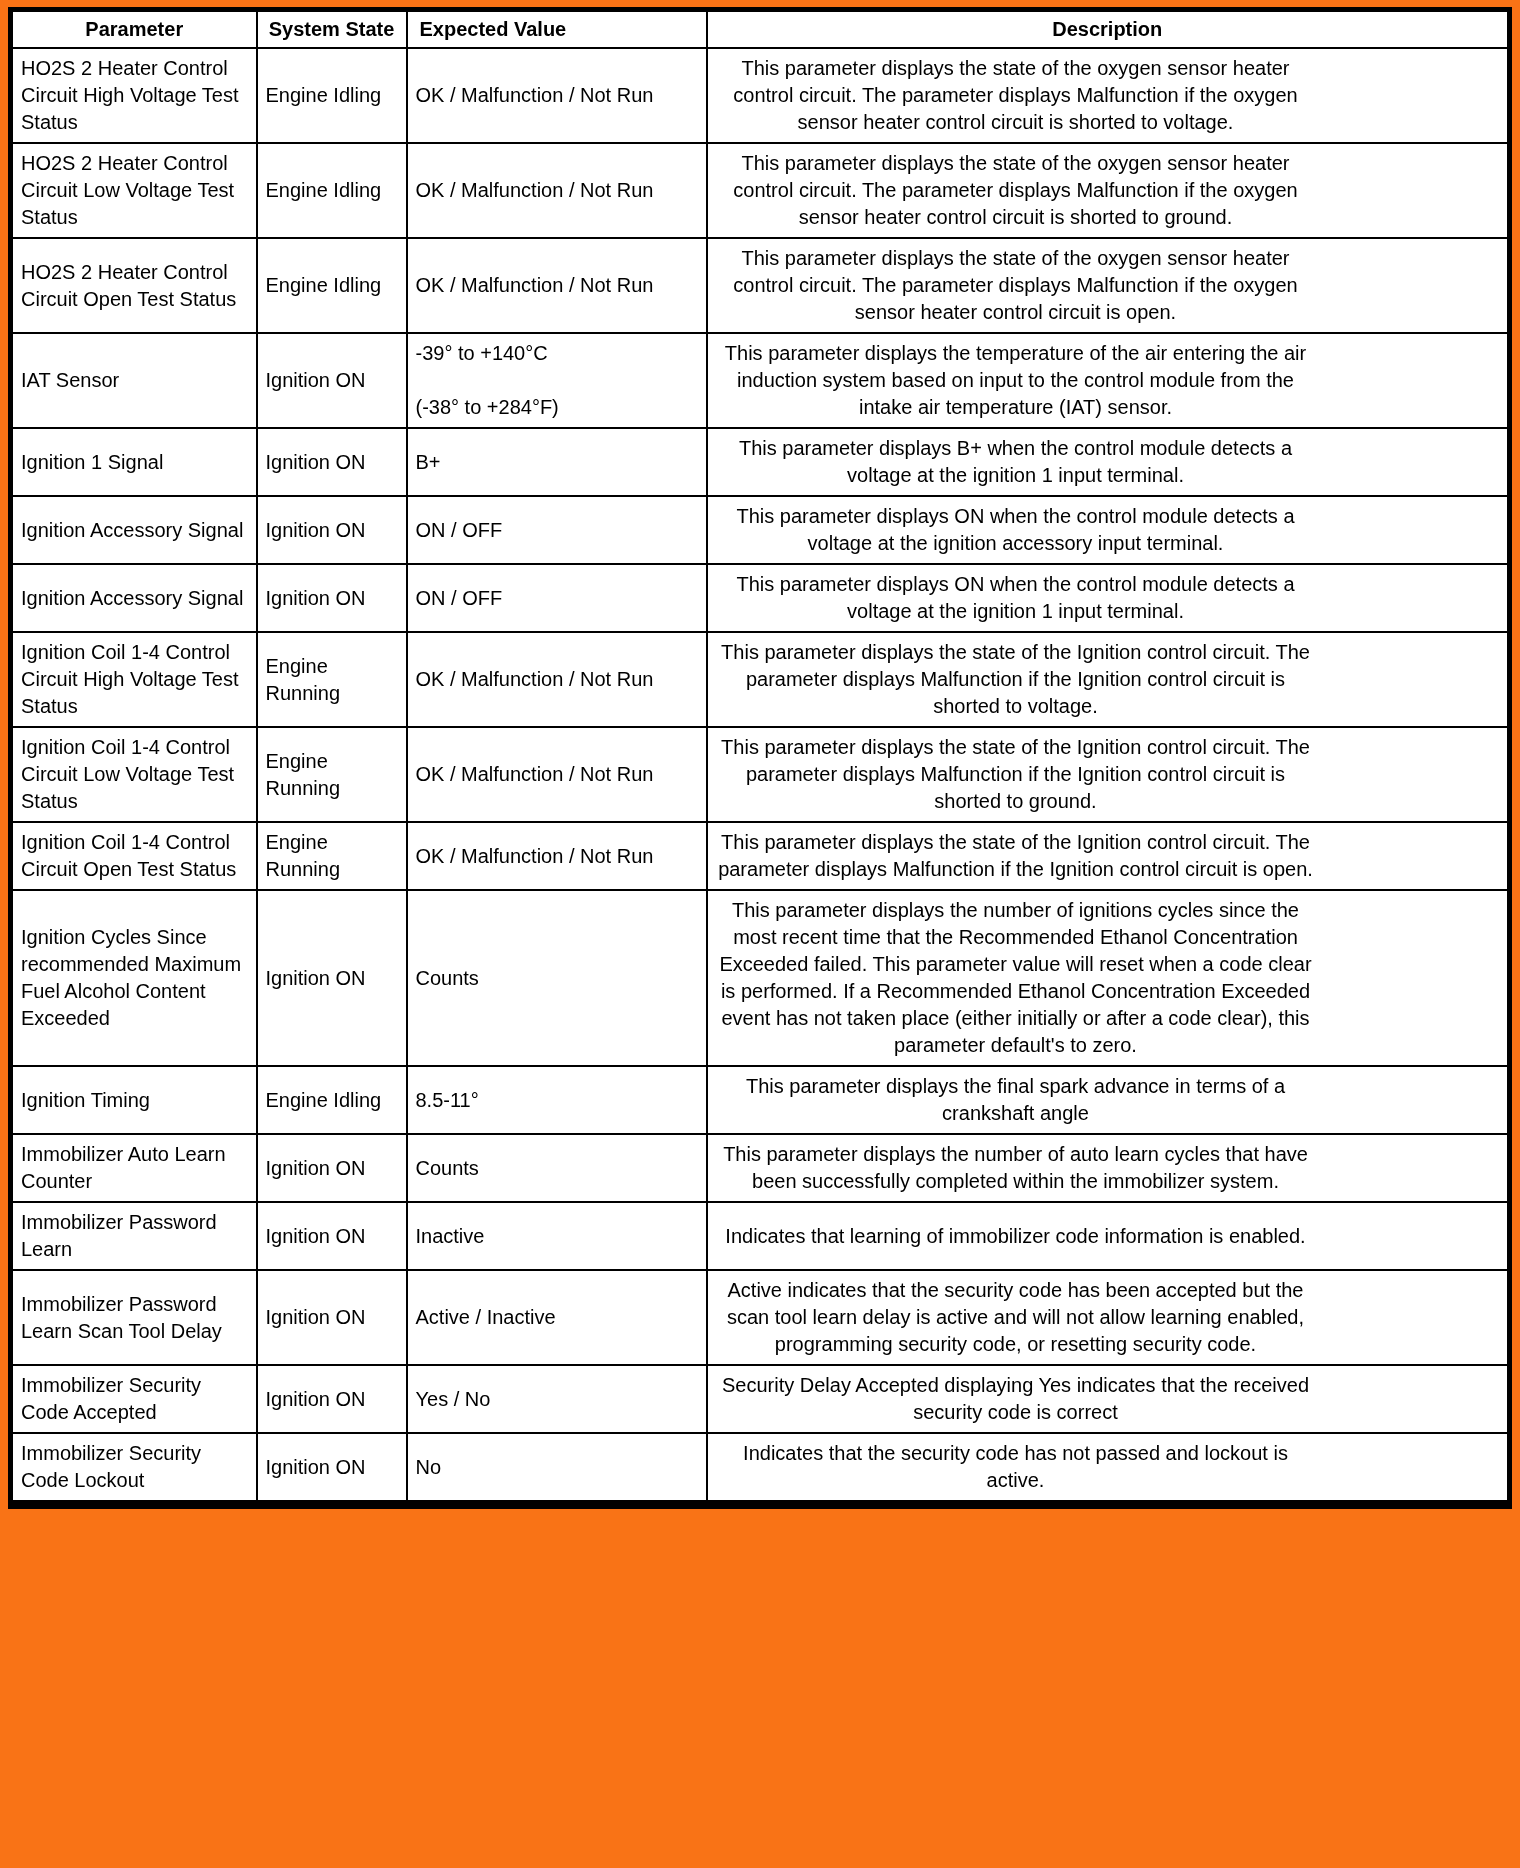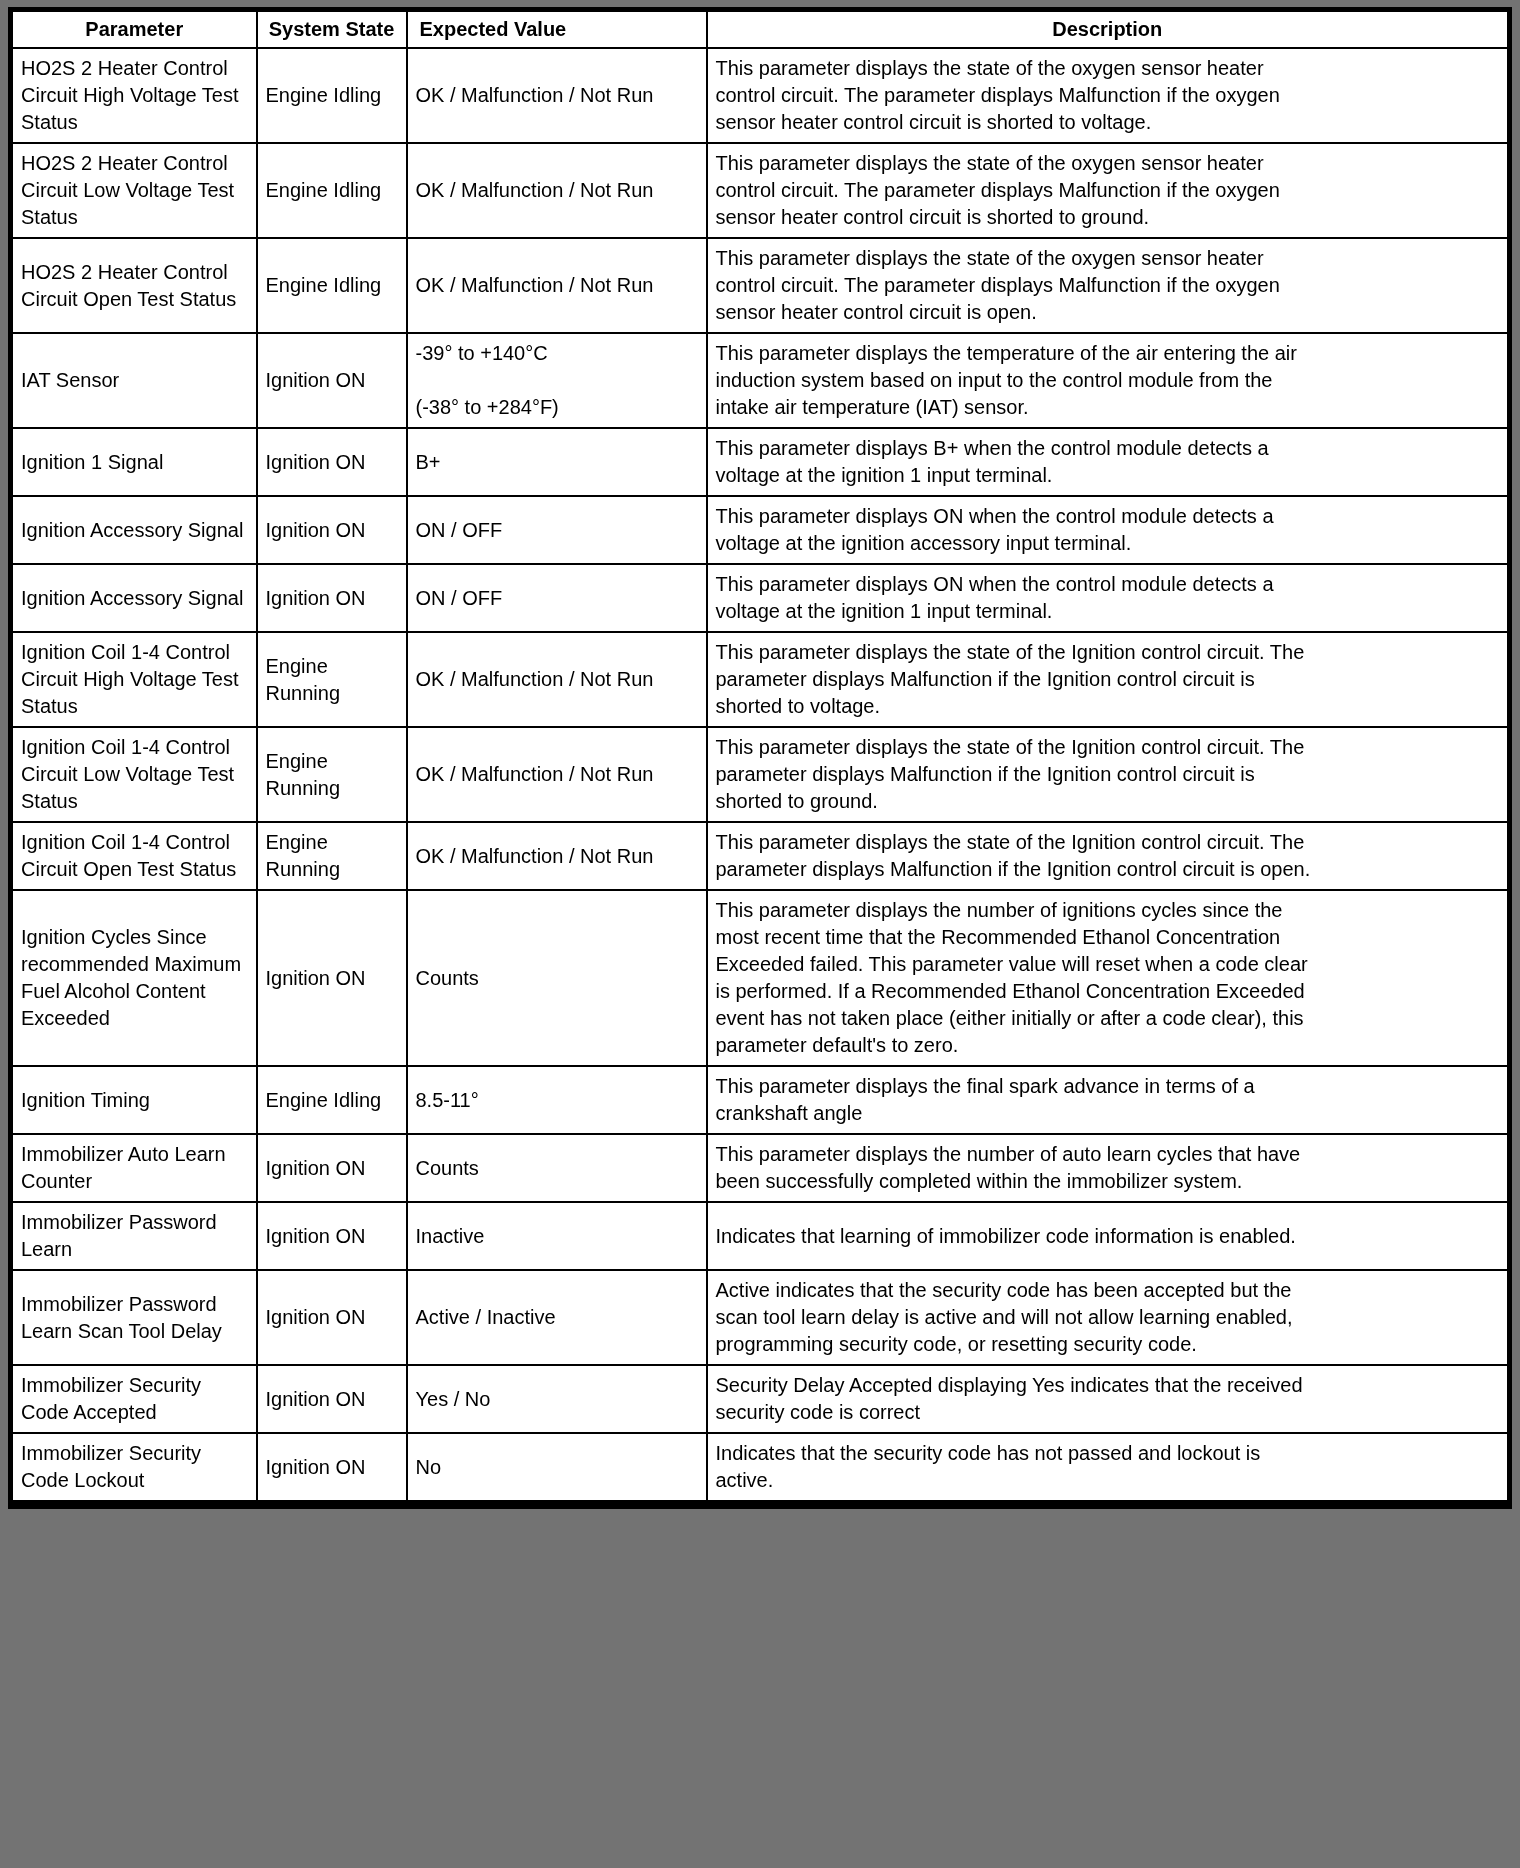--- a/index.html
+++ b/index.html
@@ -1,20 +1,20 @@
 <!DOCTYPE html>
 <html><head>
 <meta charset="utf-8">
 <style>
   * { box-sizing: border-box; }
   html, body { margin: 0; padding: 0; background: #ffffff; }
   .page {
     width: 1520px;
     min-height: 1868px;
-    background: #737373;
+    background: #f97316;
     padding: 7px 8px 10px 8px;
   }
   table.params {
     border-collapse: collapse;
     width: 100%;
     table-layout: fixed;
     border: 5px solid #000;
     border-bottom-width: 9px;
     background: #fff;
   }
@@ -30,21 +30,21 @@
     overflow-wrap: break-word;
   }
   thead th {
     font-weight: 700;
     text-align: center;
     padding: 4px 4px;
   }
   thead th.h-value { text-align: left; padding-left: 12px; }
   .cell-text { }
   .value-text { white-space: pre-line; }
-  .desc-text { max-width: 600px; }
+  .desc-text { max-width: 600px; text-align: center; }
 </style>
 </head>
 <body>
 
 <div class="page">
   <table class="params">
     <colgroup>
       <col style="width:246px">
       <col style="width:150px">
       <col style="width:300px">

